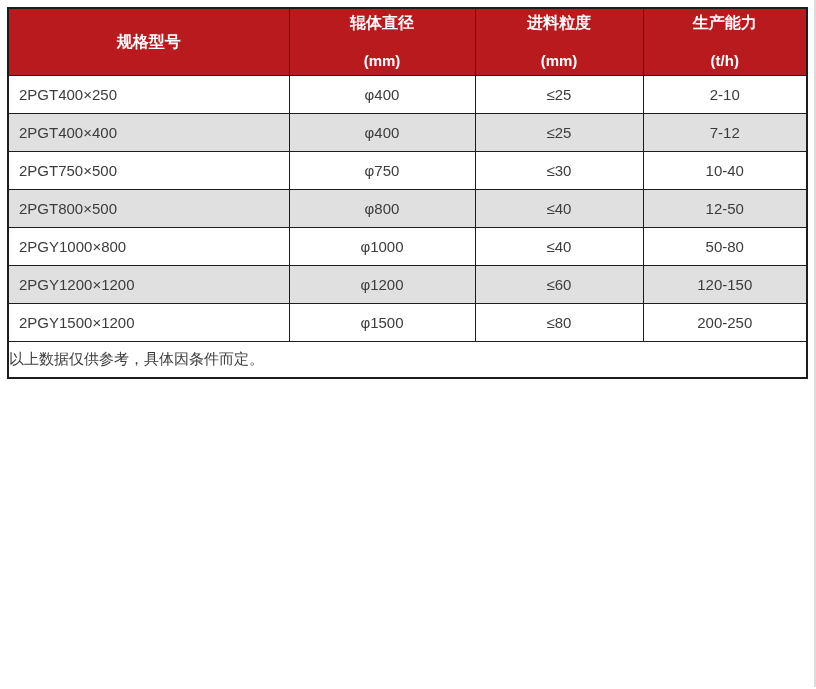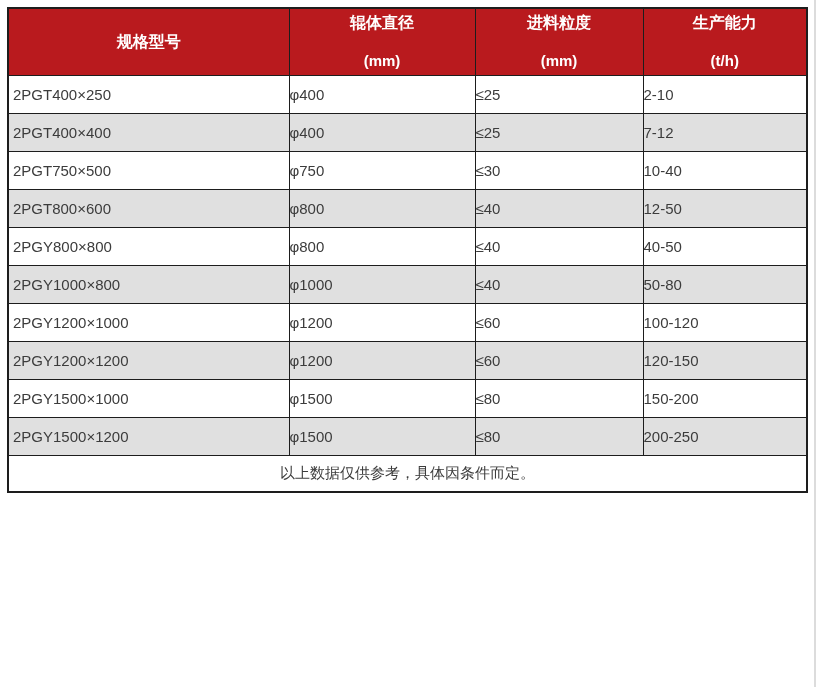--- a/index.html
+++ b/index.html
@@ -54,32 +54,32 @@
     vertical-align: middle;
   }
   thead .h-title { line-height: 22px; }
   thead .h-unit  { line-height: 22px; margin-top: 16px; font-size: 15px; }
 
   tbody td {
     height: 38px;
     font-size: 15px;
     color: #3c3c3c;
     background: #ffffff;
+    text-align: center;
     vertical-align: middle;
   }
   tbody tr:nth-child(even) td { background: #e0e0e0; }
   tbody td.cell-model {
     text-align: left;
-    padding-left: 4px;
+    padding-left: 10px;
   }
 
   tfoot td {
     height: 37px;
     background: #ffffff;
-    text-align: center;
     vertical-align: middle;
     font-size: 15px;
     color: #3c3c3c;
   }
 </style>
 </head>
 <body>
 
 <div class="page">
   <table class="spec-table">
@@ -121,54 +121,36 @@
           <td class="cell-feed-size">≤25</td>
           <td class="cell-capacity">7-12</td>
         </tr>
         <tr>
           <td class="cell-model">2PGT750×500</td>
           <td class="cell-diameter">φ750</td>
           <td class="cell-feed-size">≤30</td>
           <td class="cell-capacity">10-40</td>
         </tr>
         <tr>
-          <td class="cell-model">2PGT800×600</td>
+          <td class="cell-model">2PGT800×500</td>
           <td class="cell-diameter">φ800</td>
           <td class="cell-feed-size">≤40</td>
           <td class="cell-capacity">12-50</td>
-        </tr>
-        <tr>
-          <td class="cell-model">2PGY800×800</td>
-          <td class="cell-diameter">φ800</td>
-          <td class="cell-feed-size">≤40</td>
-          <td class="cell-capacity">40-50</td>
         </tr>
         <tr>
           <td class="cell-model">2PGY1000×800</td>
           <td class="cell-diameter">φ1000</td>
           <td class="cell-feed-size">≤40</td>
           <td class="cell-capacity">50-80</td>
         </tr>
         <tr>
-          <td class="cell-model">2PGY1200×1000</td>
-          <td class="cell-diameter">φ1200</td>
-          <td class="cell-feed-size">≤60</td>
-          <td class="cell-capacity">100-120</td>
-        </tr>
-        <tr>
           <td class="cell-model">2PGY1200×1200</td>
           <td class="cell-diameter">φ1200</td>
           <td class="cell-feed-size">≤60</td>
           <td class="cell-capacity">120-150</td>
-        </tr>
-        <tr>
-          <td class="cell-model">2PGY1500×1000</td>
-          <td class="cell-diameter">φ1500</td>
-          <td class="cell-feed-size">≤80</td>
-          <td class="cell-capacity">150-200</td>
         </tr>
         <tr>
           <td class="cell-model">2PGY1500×1200</td>
           <td class="cell-diameter">φ1500</td>
           <td class="cell-feed-size">≤80</td>
           <td class="cell-capacity">200-250</td>
         </tr>
       </tbody>
     <tfoot>
       <tr>

